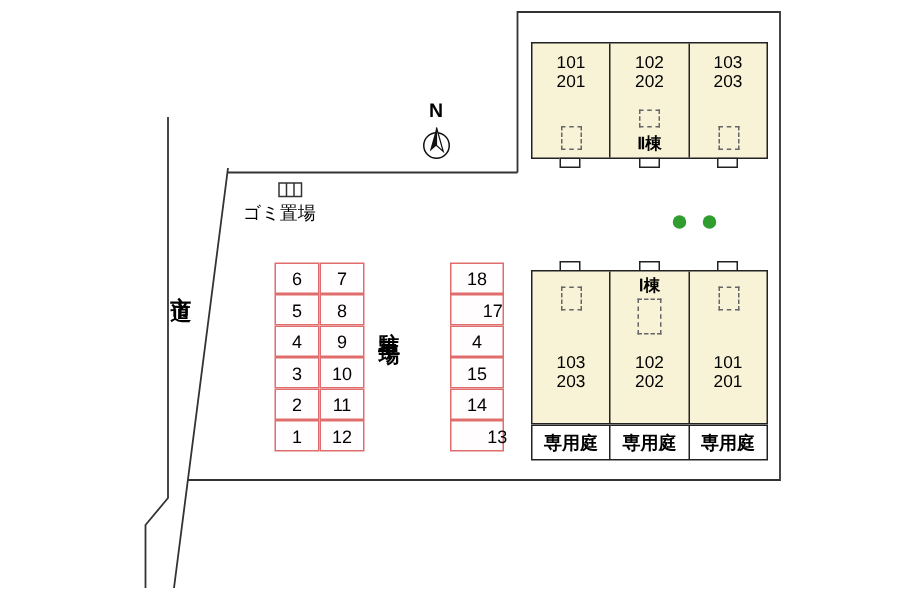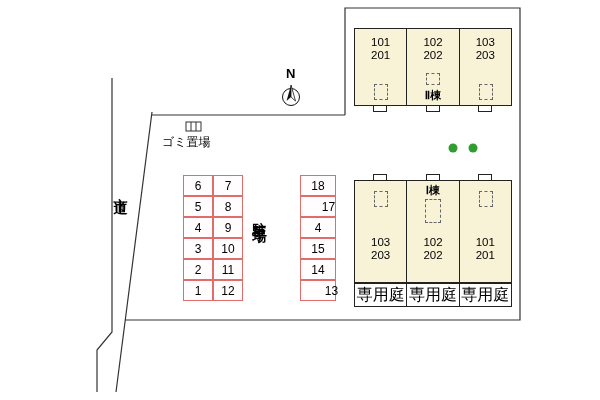--- a/index.html
+++ b/index.html
@@ -40,21 +40,21 @@
     position:absolute;width:14px;height:7px;background:#fff;
     border:1px solid #222;box-sizing:border-box;
   }
   
   .garden{
     position:absolute;border:1px solid #222;background:#fff;
     box-sizing:border-box;display:flex;
   }
   .gcell{
     flex:1;border-left:1px solid #222;display:flex;align-items:center;
-    justify-content:center;font-size:16px;font-weight:normal;
+    justify-content:center;font-size:12px;font-weight:bold;
   }
   .gcell:first-child{border-left:none;}
   
   .bike{
     position:absolute;border:2px solid #111;background:#fff;
     box-sizing:border-box;display:flex;align-items:center;justify-content:center;
     font-size:12px;font-weight:bold;letter-spacing:1px;
   }
 </style>
 </head>

